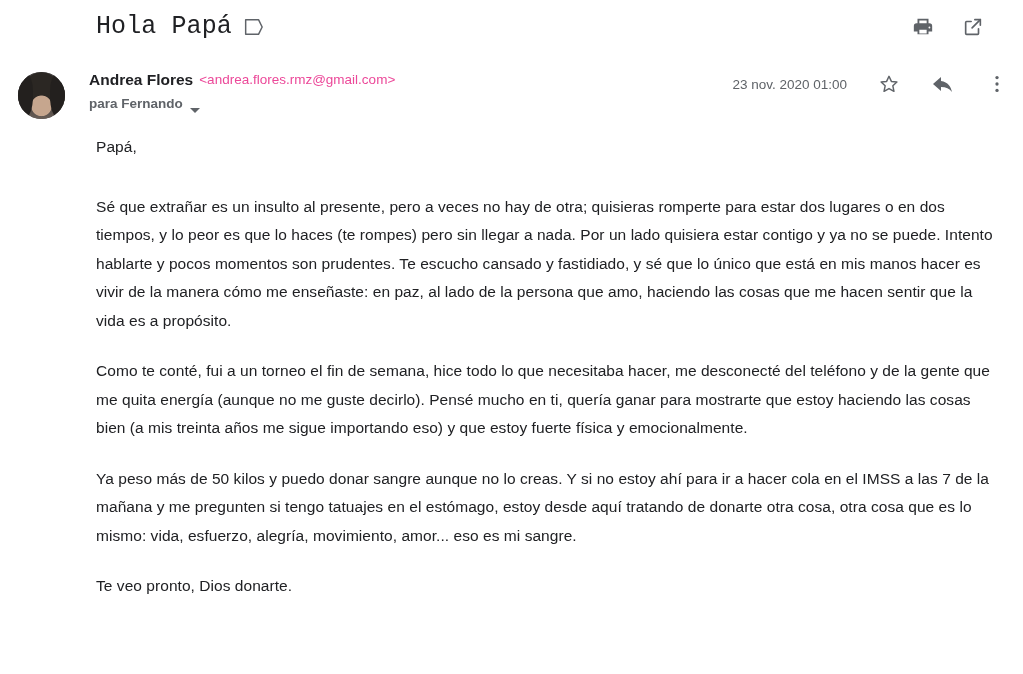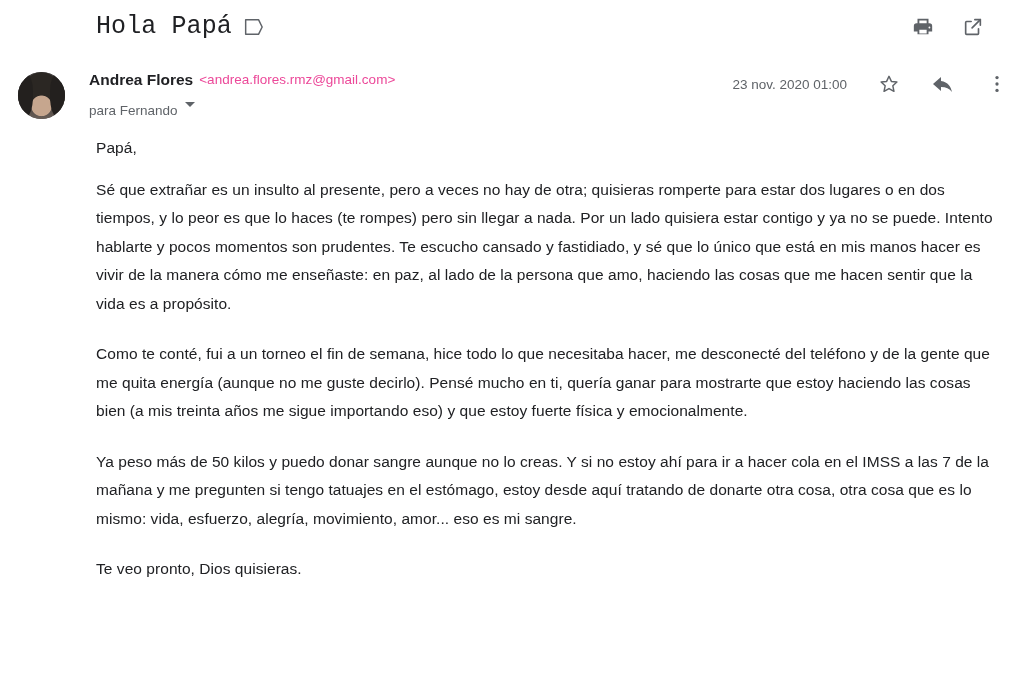--- a/index.html
+++ b/index.html
@@ -123,22 +123,23 @@
     line-height: 20px;
   }
   .sender-email {
     font-size: 13.5px;
     color: #ec4899;
     margin-left: 6px;
     line-height: 20px;
   }
   .recipient-line {
     display: flex;
-    align-items: flex-start;
-    margin-top: 12px;
+    align-items: flex-end;
+    margin-top: 5px;
+    font-weight: bold;
   }
   .recipient-text {
     font-size: 13.5px;
     color: #5f6368;
     line-height: 18px;
   }
   .caret {
     display: inline-block;
     margin-left: 7px;
     width: 0;
@@ -165,21 +166,21 @@
   .msg-body {
     padding: 14px 24px 0 96px;
     font-size: 15.5px;
     line-height: 28.5px;
     color: #202124;
     letter-spacing: 0.05px;
   }
   .msg-body p {
     margin: 0 0 22px 0;
   }
-  .msg-body p.greeting { margin-bottom: 13px; }
+  .msg-body p.greeting { margin-bottom: 31px; }
   .msg-body p:last-child { margin-bottom: 0; }
 </style>
 </head>
 <body>
 
 <div class="mail-view">
 
   <div class="subject-row">
     <div class="subject-title">Hola Papá</div>
     <span class="inbox-chip" title="Recibidos">
@@ -242,16 +243,16 @@
         </svg>
       </button>
     </div>
   </div>
 
   <div class="msg-body">
     <p class="greeting">Papá,</p>
     <p>Sé que extrañar es un insulto al presente, pero a veces no hay de otra; quisieras romperte para estar dos lugares o en dos tiempos, y lo peor es que lo haces (te rompes) pero sin llegar a nada. Por un lado quisiera estar contigo y ya no se puede. Intento hablarte y pocos momentos son prudentes. Te escucho cansado y fastidiado, y sé que lo único que está en mis manos hacer es vivir de la manera cómo me enseñaste: en paz, al lado de la persona que amo, haciendo las cosas que me hacen sentir que la vida es a propósito.</p>
     <p>Como te conté, fui a un torneo el fin de semana, hice todo lo que necesitaba hacer, me desconecté del teléfono y de la gente que me quita energía (aunque no me guste decirlo). Pensé mucho en ti, quería ganar para mostrarte que estoy haciendo las cosas bien (a mis treinta años me sigue importando eso) y que estoy fuerte física y emocionalmente.</p>
     <p>Ya peso más de 50 kilos y puedo donar sangre aunque no lo creas. Y si no estoy ahí para ir a hacer cola en el IMSS a las 7 de la mañana y me pregunten si tengo tatuajes en el estómago, estoy desde aquí tratando de donarte otra cosa, otra cosa que es lo mismo: vida, esfuerzo, alegría, movimiento, amor... eso es mi sangre.</p>
-    <p>Te veo pronto, Dios quisieras.</p>
+    <p>Te veo pronto, Dios donarte.</p>
   </div>
 
 </div>
 
 </body></html>

